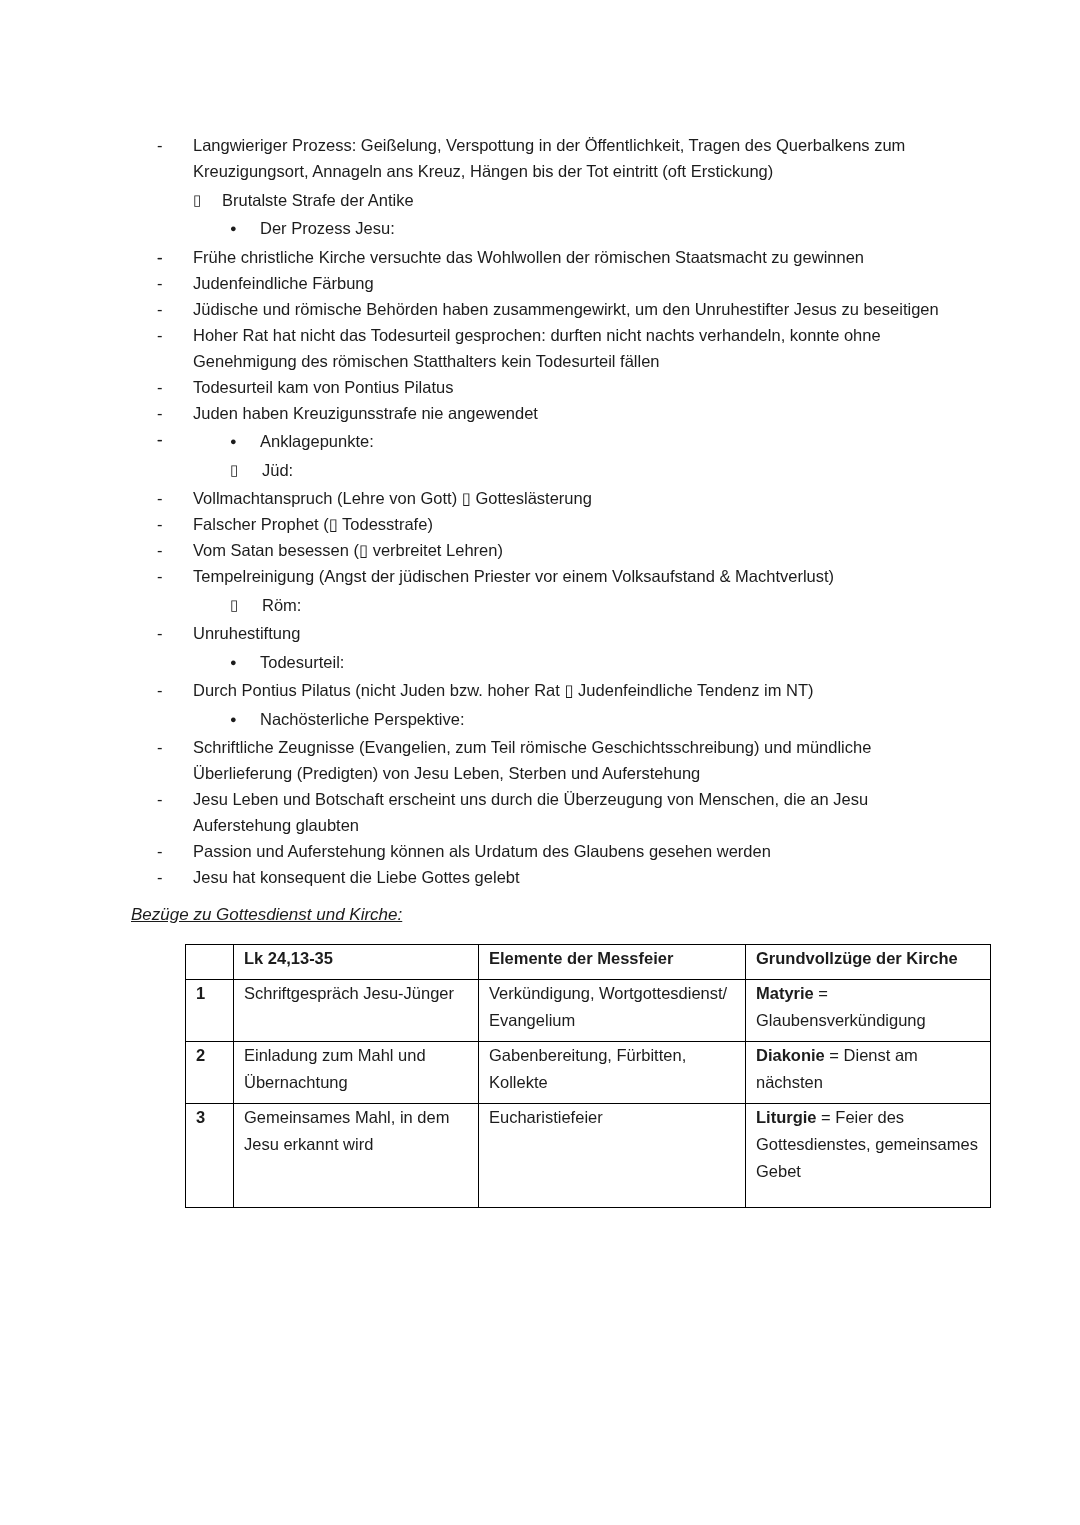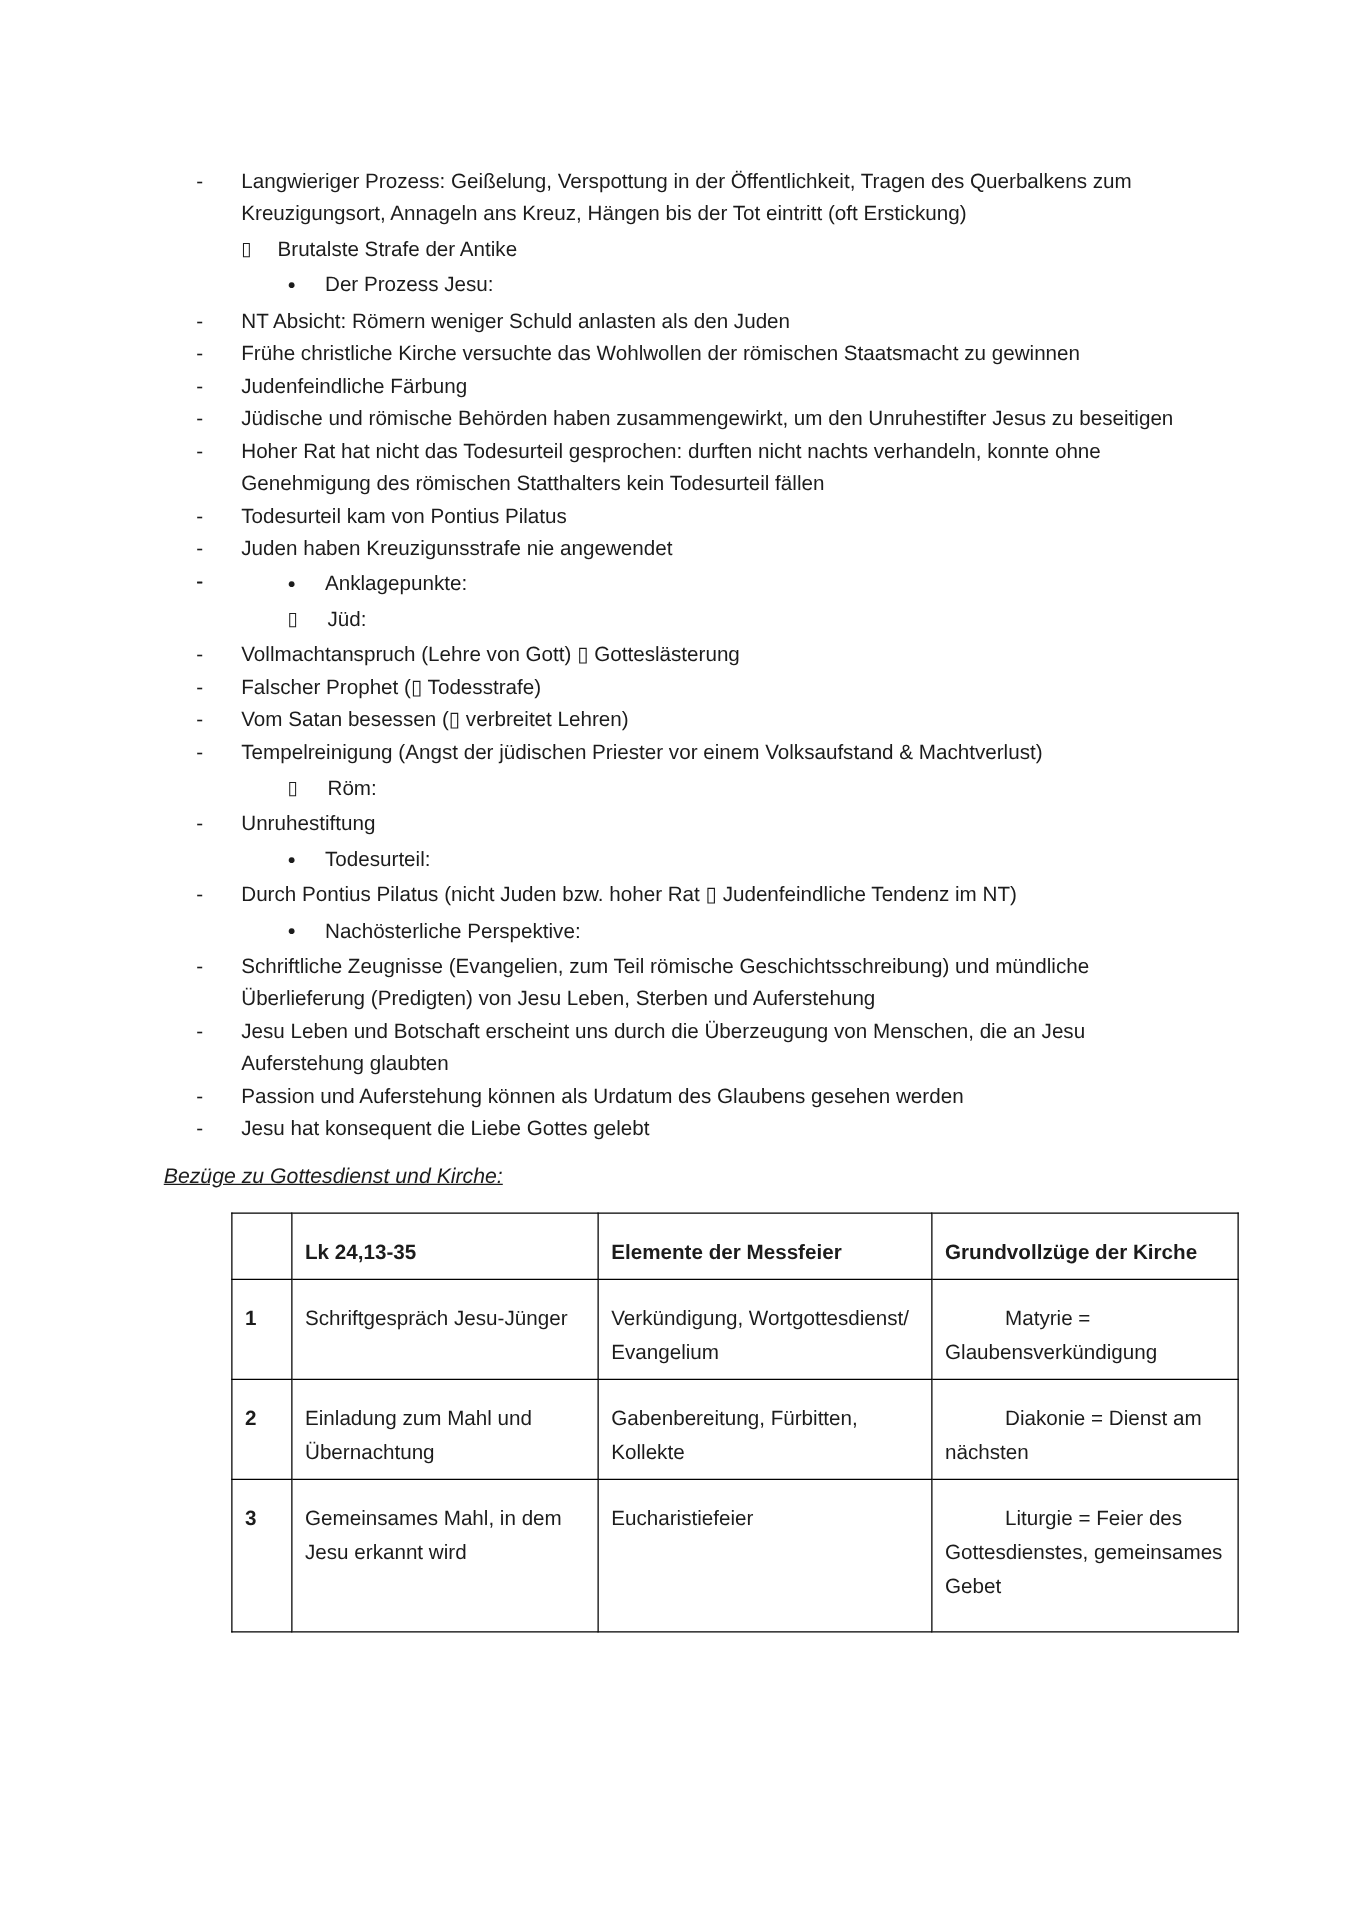--- a/index.html
+++ b/index.html
@@ -47,40 +47,40 @@
     table-layout: fixed;
   }
   table.lit col.c0 { width: 48px; }
   table.lit col.c1 { width: 245px; }
   table.lit col.c2 { width: 267px; }
   table.lit col.c3 { width: 245px; }
   table.lit th, table.lit td {
     border: 1.6px solid #000;
     vertical-align: top;
     text-align: left;
-    padding: 18px 10px 7px 10px;
+    padding: 0 10px 7px 10px;
     font-weight: 400;
     font-size: 16.5px;
     line-height: 27px;
     word-wrap: break-word;
   }
   table.lit th { font-weight: 700; }
   table.lit td.num { font-weight: 700; }
-  table.lit .bold-term { font-weight: 400; margin-left: 48px; }
+  table.lit .bold-term { font-weight: 700; }
   table.lit tbody tr:nth-child(3) td { height: 96px; }
 </style>
 </head>
 <body>
 
 <div class="page">
   <div class="content">
       <div class="li dash"><span class="marker">-</span><span>Langwieriger Prozess: Geißelung, Verspottung in der Öffentlichkeit, Tragen des Querbalkens zum Kreuzigungsort, Annageln ans Kreuz, Hängen bis der Tot eintritt (oft Erstickung)</span></div>
       <div class="li tofu1"><span class="marker tofu-glyph">▯</span><span>Brutalste Strafe der Antike</span></div>
       <div class="li bullet"><span class="marker">●</span><span>Der Prozess Jesu:</span></div>
-      <div class="li dash"><span class="marker">-</span><span>NT Absicht: Römern weniger Schuld anlasten als den Juden</span></div>
+      <div class="li dash"><span class="marker">-</span></div>
       <div class="li dash"><span class="marker">-</span><span>Frühe christliche Kirche versuchte das Wohlwollen der römischen Staatsmacht zu gewinnen</span></div>
       <div class="li dash"><span class="marker">-</span><span>Judenfeindliche Färbung</span></div>
       <div class="li dash"><span class="marker">-</span><span>Jüdische und römische Behörden haben zusammengewirkt, um den Unruhestifter Jesus zu beseitigen</span></div>
       <div class="li dash"><span class="marker">-</span><span>Hoher Rat hat nicht das Todesurteil gesprochen: durften nicht nachts verhandeln, konnte ohne Genehmigung des römischen Statthalters kein Todesurteil fällen</span></div>
       <div class="li dash"><span class="marker">-</span><span>Todesurteil kam von Pontius Pilatus</span></div>
       <div class="li dash"><span class="marker">-</span><span>Juden haben Kreuzigunsstrafe nie angewendet</span></div>
       <div class="li dash"><span class="marker">-</span></div>
       <div class="li dash"><span class="marker">-</span></div>
       <div class="li bullet"><span class="marker">●</span><span>Anklagepunkte:</span></div>
       <div class="li tofu2"><span class="marker tofu-glyph">▯</span><span>Jüd:</span></div>

